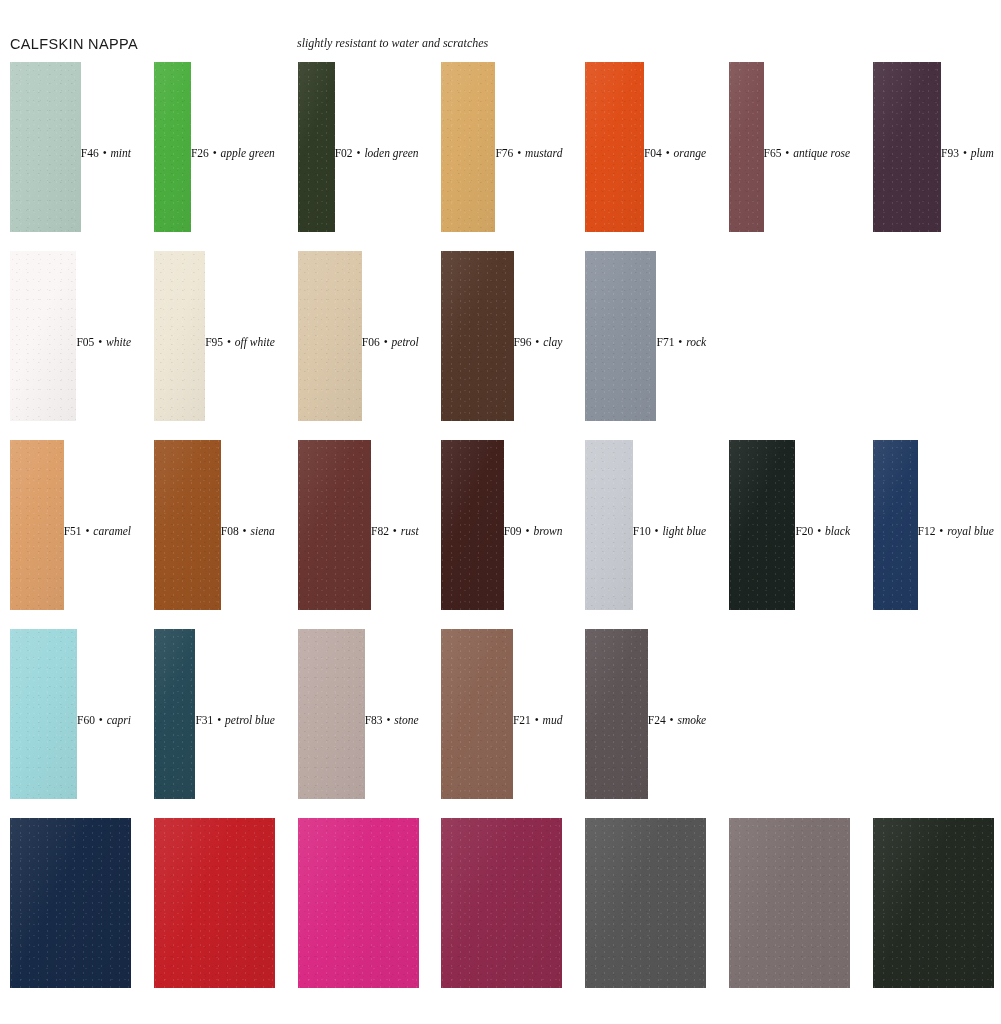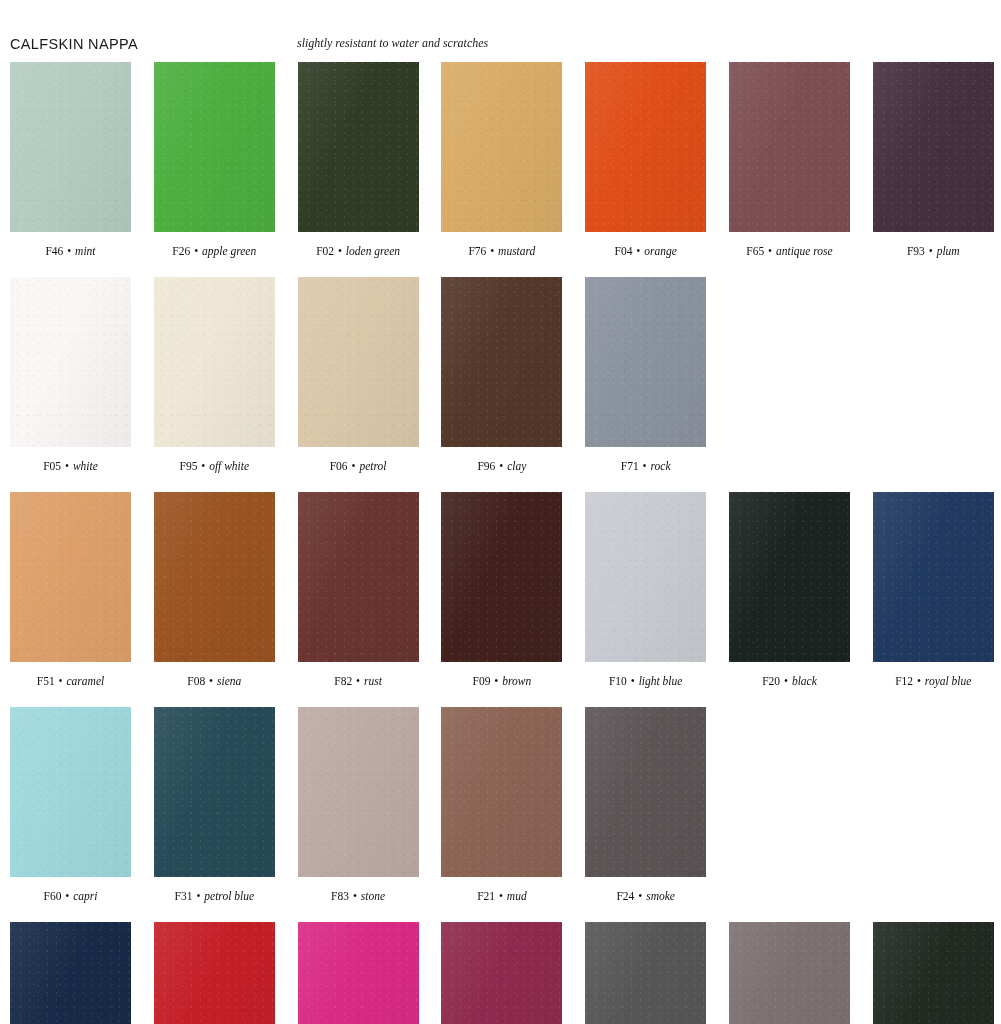--- a/index.html
+++ b/index.html
@@ -62,21 +62,21 @@
     padding: 0 10px;
   }
   .row {
     display: flex;
     gap: 22.8px;
     margin-bottom: 19px;
   }
   .cell {
     width: 121px;
     display: flex;
-    flex-direction: column;
+    flex-direction: row;
     align-items: center;
   }
   .swatch {
     width: 121px;
     height: 170px;
     position: relative;
     overflow: hidden;
   }
   
   .swatch .grain {

